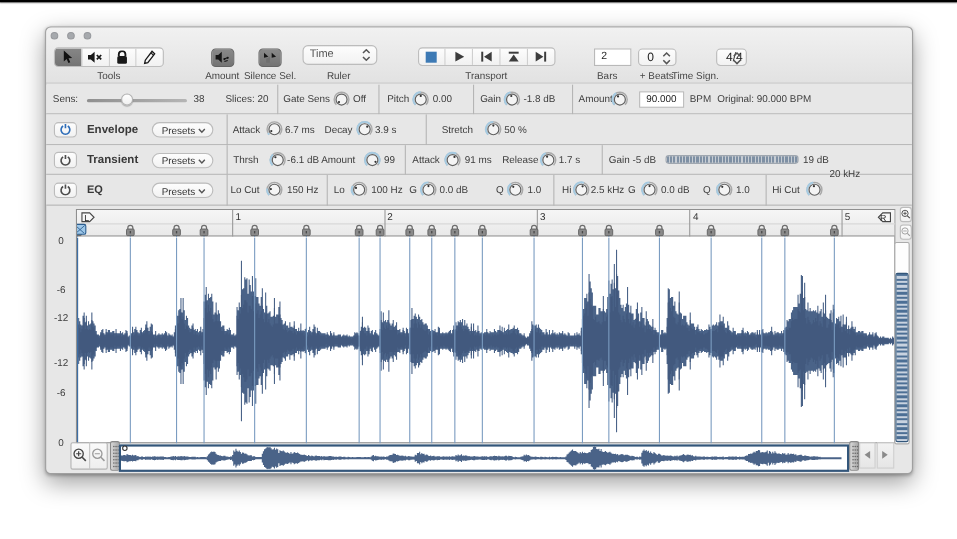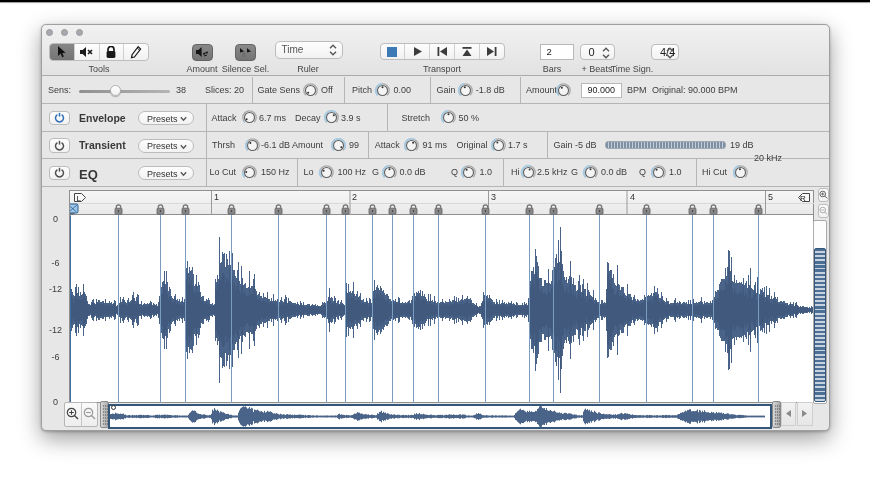--- a/index.html
+++ b/index.html
@@ -239,40 +239,40 @@
     </svg>
 <div class="lbl" style="left:307px;top:114.5px">99</div>
 <div class="lbl" style="left:332.8px;top:114.5px">Attack</div>
 <svg class="kn" style="left:359.5px;top:110.7px" width="19" height="19" viewBox="0 0 19 19">
       <path d="M4.76 14.24A6.70 6.70 0 1 1 14.24 14.24" fill="none" stroke="#a9a9a9" stroke-width="1.3"></path>
       <path d="M4.76 14.24A6.70 6.70 0 0 1 12.85 3.70" fill="none" stroke="#a6cbe2" stroke-width="1.8"></path>
       <circle cx="9.5" cy="9.5" r="5.00" fill="#f4f4f4" stroke="#606060" stroke-width="1.1"></circle>
       <circle cx="11.15" cy="6.64" r="1" fill="#333"></circle>
     </svg>
 <div class="lbl" style="left:380.5px;top:114.5px">91 ms</div>
-<div class="lbl" style="left:414.5px;top:114.5px">Original</div>
+<div class="lbl" style="left:414.5px;top:114.5px">Release</div>
 <svg class="kn" style="left:446.5px;top:110.7px" width="19" height="19" viewBox="0 0 19 19">
       <path d="M4.76 14.24A6.70 6.70 0 1 1 14.24 14.24" fill="none" stroke="#a9a9a9" stroke-width="1.3"></path>
       <path d="M4.76 14.24A6.70 6.70 0 0 1 7.21 3.20" fill="none" stroke="#a6cbe2" stroke-width="1.8"></path>
       <circle cx="9.5" cy="9.5" r="5.00" fill="#f4f4f4" stroke="#606060" stroke-width="1.1"></circle>
       <circle cx="8.37" cy="6.40" r="1" fill="#333"></circle>
     </svg>
 <div class="lbl" style="left:466px;top:114.5px">1.7 s</div>
 <div class="lbl" style="left:511.5px;top:114.5px">Gain</div>
 <div class="lbl" style="left:533px;top:114.5px">-5 dB</div>
 <div class="abs" style="left:562.5px;top:115.5px;width:121px;height:8px;border:1px solid #9fa7b0;border-radius:3px;background:repeating-linear-gradient(90deg,#7e90a4 0,#7e90a4 2px,#c7cdd4 2px,#c7cdd4 3px)"></div>
 <div class="lbl" style="left:688px;top:114.5px">19 dB</div>
 <div class="abs" style="left:0;top:134px;width:787px;height:27.5px;background:#e7e7e7;border-bottom:1px solid #b5b5b5"></div>
 <div class="btn3d" style="left:7px;top:140.5px;width:21px;height:14.5px;display:flex;align-items:center;justify-content:center">
       <svg width="11" height="11" viewBox="0 0 11 11">
         <path d="M3.4 2.6a4 4 0 1 0 4.2 0" fill="none" stroke="#4d4d4d" stroke-width="1.5"></path>
         <path d="M5.5 0.8V4.6" stroke="#4d4d4d" stroke-width="1.5"></path>
       </svg>
     </div>
-<div class="lbl" style="left:37px;top:141.5px;font-size:13px;font-weight:bold;color:#383838">EQ</div>
+<div class="lbl" style="left:37px;top:141.5px;font-size:10px;font-weight:bold;color:#383838">EQ</div>
 <div class="btn3d" style="left:96px;top:141px;width:56px;height:14px;border-radius:8px">
       <div style="position:absolute;left:8px;top:1.5px;font-size:9px;color:#333">Presets</div>
       <svg style="position:absolute;right:6px;top:4px" width="7" height="6" viewBox="0 0 7 6">
         <path d="M0.8 1.2L3.5 4.2 6.2 1.2" fill="none" stroke="#555" stroke-width="1.3"></path>
       </svg>
     </div>
 <div class="vdiv" style="left:163.7px;top:134px;height:27.5px"></div>
 <div class="vdiv" style="left:255.4px;top:134px;height:27.5px"></div>
 <div class="vdiv" style="left:461px;top:134px;height:27.5px"></div>
 <div class="vdiv" style="left:654px;top:134px;height:27.5px"></div>

